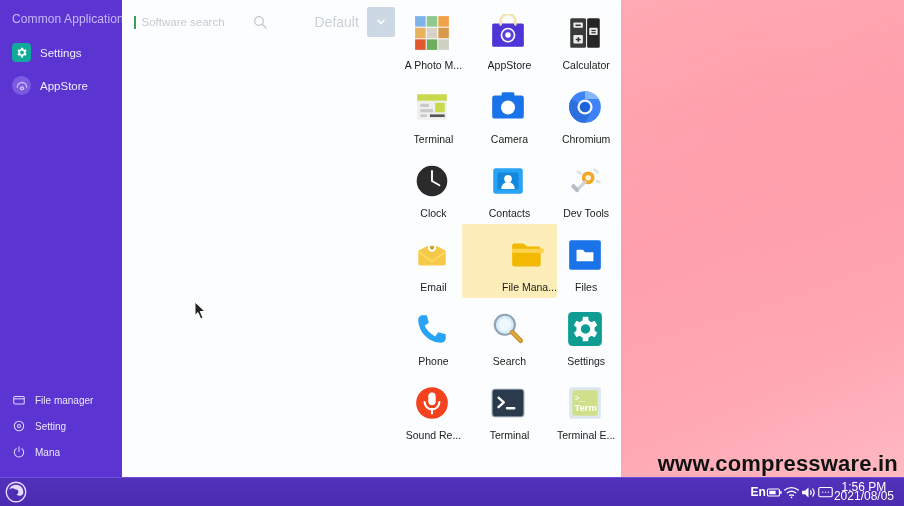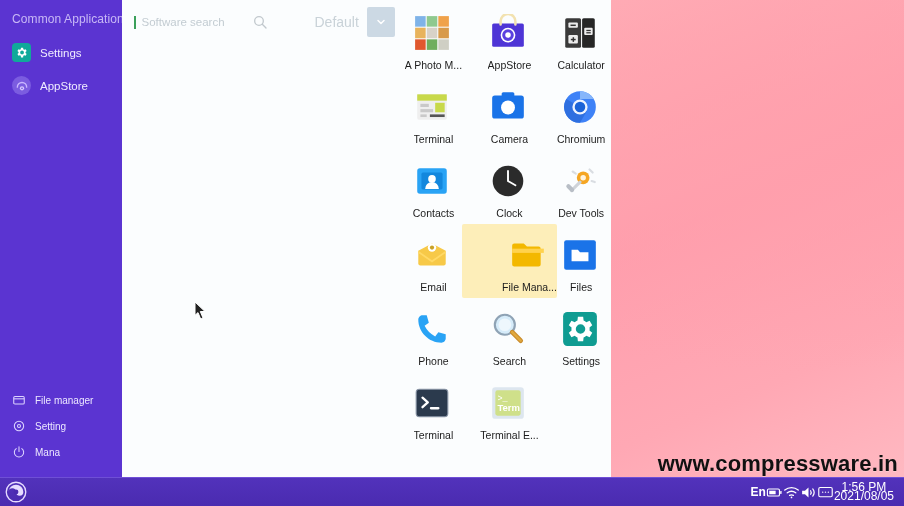--- a/index.html
+++ b/index.html
@@ -306,37 +306,37 @@
               <circle cx="18" cy="18" r="7.2" fill="#eef4ff"></circle>
               <circle cx="18" cy="18" r="5" fill="#1b63d8"></circle>
             </svg>
           </span>
           <span class="app-label">Chromium</span>
         </div>
 
         <div class="app-cell">
           <span class="app-ico">
             <svg width="38" height="38" viewBox="0 0 36 36">
+              <circle cx="18" cy="18" r="14.5" fill="#2b2b2b"></circle>
+              <path d="M18 8.5V18l7 4" stroke="#ffffff" stroke-width="1.8" fill="none" stroke-linecap="round"></path>
+            </svg>
+          </span>
+          <span class="app-label">Clock</span>
+        </div>
+
+        <div class="app-cell">
+          <span class="app-ico">
+            <svg width="38" height="38" viewBox="0 0 36 36">
               <rect x="4" y="6" width="28" height="24" rx="2.5" fill="#29a3f5"></rect>
               <rect x="8" y="10" width="20" height="16" rx="1.5" fill="#1387dd"></rect>
               <circle cx="18" cy="16" r="3.6" fill="#ffffff"></circle>
               <path d="M11.5 25.5a6.5 6.5 0 0113 0z" fill="#ffffff"></path>
             </svg>
           </span>
           <span class="app-label">Contacts</span>
-        </div>
-
-        <div class="app-cell">
-          <span class="app-ico">
-            <svg width="38" height="38" viewBox="0 0 36 36">
-              <circle cx="18" cy="18" r="14.5" fill="#2b2b2b"></circle>
-              <path d="M18 8.5V18l7 4" stroke="#ffffff" stroke-width="1.8" fill="none" stroke-linecap="round"></path>
-            </svg>
-          </span>
-          <span class="app-label">Clock</span>
         </div>
 
         <div class="app-cell">
           <span class="app-ico">
             <svg width="38" height="38" viewBox="0 0 36 36">
               <circle cx="21" cy="15" r="6" fill="#f5a623"></circle>
               <circle cx="21" cy="15" r="2.6" fill="#fff3dc"></circle>
               <path d="M10 27l8-8" stroke="#cfd3d8" stroke-width="3" stroke-linecap="round"></path>
               <path d="M7 23l3.5 3.5" stroke="#b8bec6" stroke-width="4" stroke-linecap="round"></path>
               <path d="M27 7l3 3M29 18l3 1M11 9l3 2" stroke="#d9dde2" stroke-width="2" stroke-linecap="round"></path>
@@ -401,20 +401,31 @@
         <div class="app-cell">
           <span class="app-ico">
             <svg width="38" height="38" viewBox="0 0 36 36">
               <rect x="2" y="2" width="32" height="32" rx="4" fill="#0f9c92"></rect>
               <path d="M27 19.5a9.6 9.6 0 000-3l2.6-2-2.5-4.3-3.1 1.3a9.5 9.5 0 00-2.6-1.5L21 6.5h-5l-.4 3.5a9.5 9.5 0 00-2.6 1.5L9.9 10.2 7.4 14.5l2.6 2a9.6 9.6 0 000 3l-2.6 2 2.5 4.3 3.1-1.3a9.5 9.5 0 002.6 1.5l.4 3.5h5l.4-3.5a9.5 9.5 0 002.6-1.5l3.1 1.3 2.5-4.3zM18.5 22.5a4.5 4.5 0 110-9 4.5 4.5 0 010 9z" fill="#ffffff"></path>
             </svg>
           </span>
           <span class="app-label">Settings</span>
         </div>
 
+        <div class="app-cell">
+          <span class="app-ico">
+            <svg width="38" height="38" viewBox="0 0 36 36">
+              <circle cx="18" cy="18" r="15" fill="#f4411e"></circle>
+              <rect x="14.5" y="8" width="7" height="12" rx="3.5" fill="#ffffff"></rect>
+              <path d="M11 17a7 7 0 0014 0" stroke="#ffffff" stroke-width="2" fill="none" stroke-linecap="round"></path>
+              <path d="M18 24v4" stroke="#ffffff" stroke-width="2" stroke-linecap="round"></path>
+            </svg>
+          </span>
+          <span class="app-label">Sound Re...</span>
+        </div>
 
         <div class="app-cell">
           <span class="app-ico">
             <svg width="38" height="38" viewBox="0 0 36 36">
               <rect x="3" y="5" width="30" height="26" rx="3" fill="#2b3a4d" stroke="#8894a5" stroke-width="1"></rect>
               <path d="M9 13l5 4.5-5 4.5" stroke="#ffffff" stroke-width="2.2" fill="none" stroke-linecap="round" stroke-linejoin="round"></path>
               <path d="M17 23h7" stroke="#ffffff" stroke-width="2.2" stroke-linecap="round"></path>
             </svg>
           </span>
           <span class="app-label">Terminal</span>

